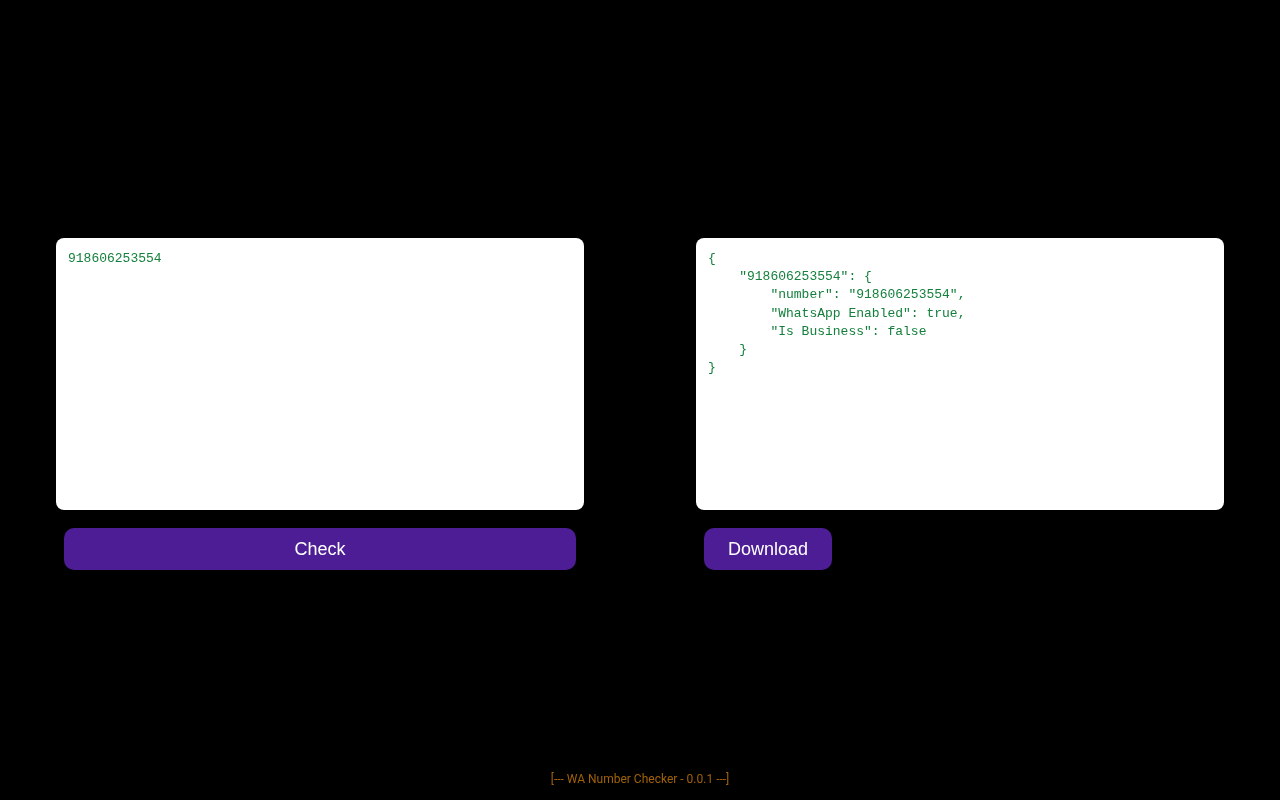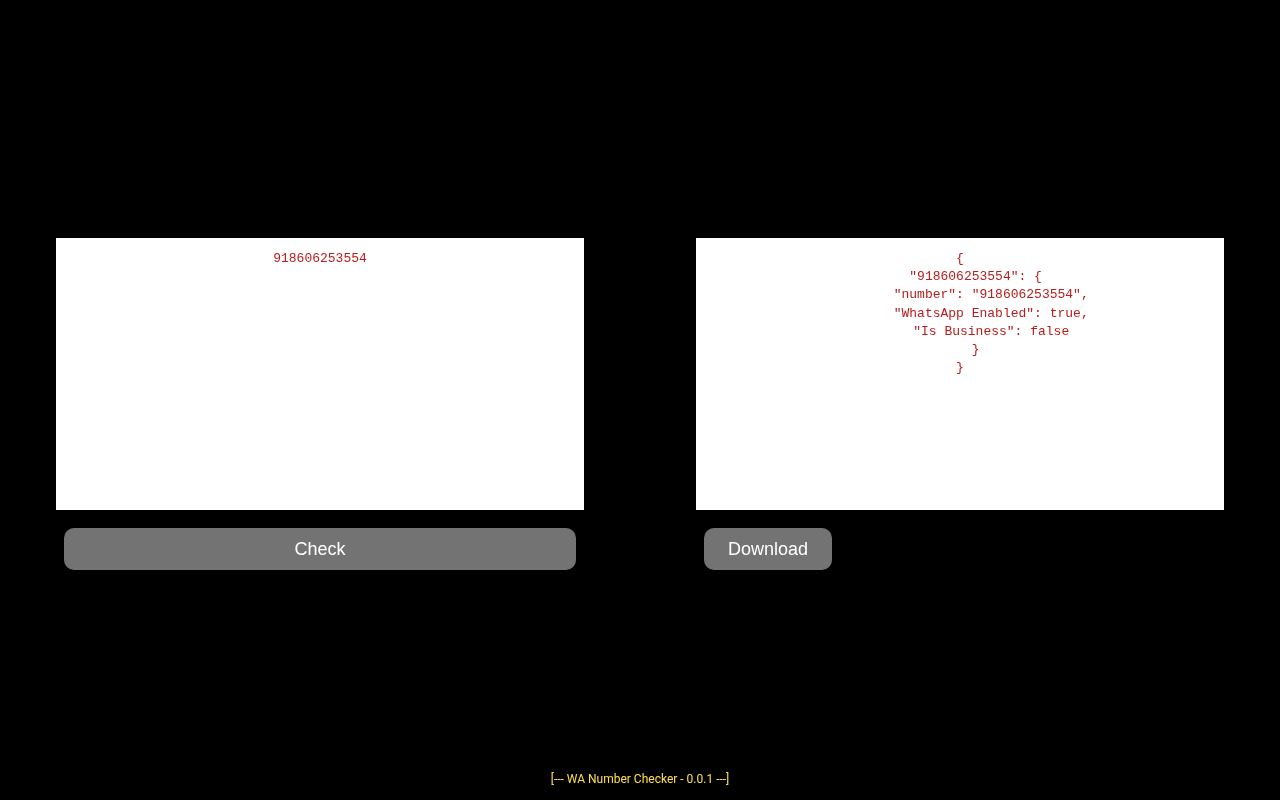--- a/index.html
+++ b/index.html
@@ -22,39 +22,38 @@
       padding-top: 238px;
       gap: 112px;
     }
     .panel {
       flex: 1;
       display: flex;
       flex-direction: column;
     }
     .text-box {
       background: #ffffff;
-      border-radius: 0;
+      border-radius: 8px;
       padding: 12px;
       height: 272px;
       font-family: "Courier New", Courier, monospace;
       font-size: 13px;
       line-height: 1.4;
-      color: #b91c1c;
+      color: #15803d;
       white-space: pre;
       overflow: auto;
       border: none;
       resize: none;
       outline: none;
-      text-align: center;
     }
     textarea.text-box {
       font-family: "Courier New", Courier, monospace;
     }
     .btn {
-      background: #737373;
+      background: #4c1d95;
       color: #ffffff;
       border: none;
       border-radius: 10px;
       height: 42px;
       font-size: 18px;
       cursor: pointer;
       display: flex;
       align-items: center;
       justify-content: center;
       font-weight: 400;
@@ -73,21 +72,21 @@
     .multi-btn-row .btn {
       flex: 1;
       max-width: 128px;
     }
     .footer {
       position: absolute;
       bottom: 14px;
       left: 0;
       right: 0;
       text-align: center;
-      color: #fde047;
+      color: #a16207;
       font-size: 12px;
       font-family: -apple-system, BlinkMacSystemFont, "Segoe UI", Roboto, Helvetica, Arial, sans-serif;
     }
   </style>
 </head>
 <body>
 
 <div class="main-container">
   <div class="panel">
     <textarea class="text-box" style="">918606253554</textarea>

